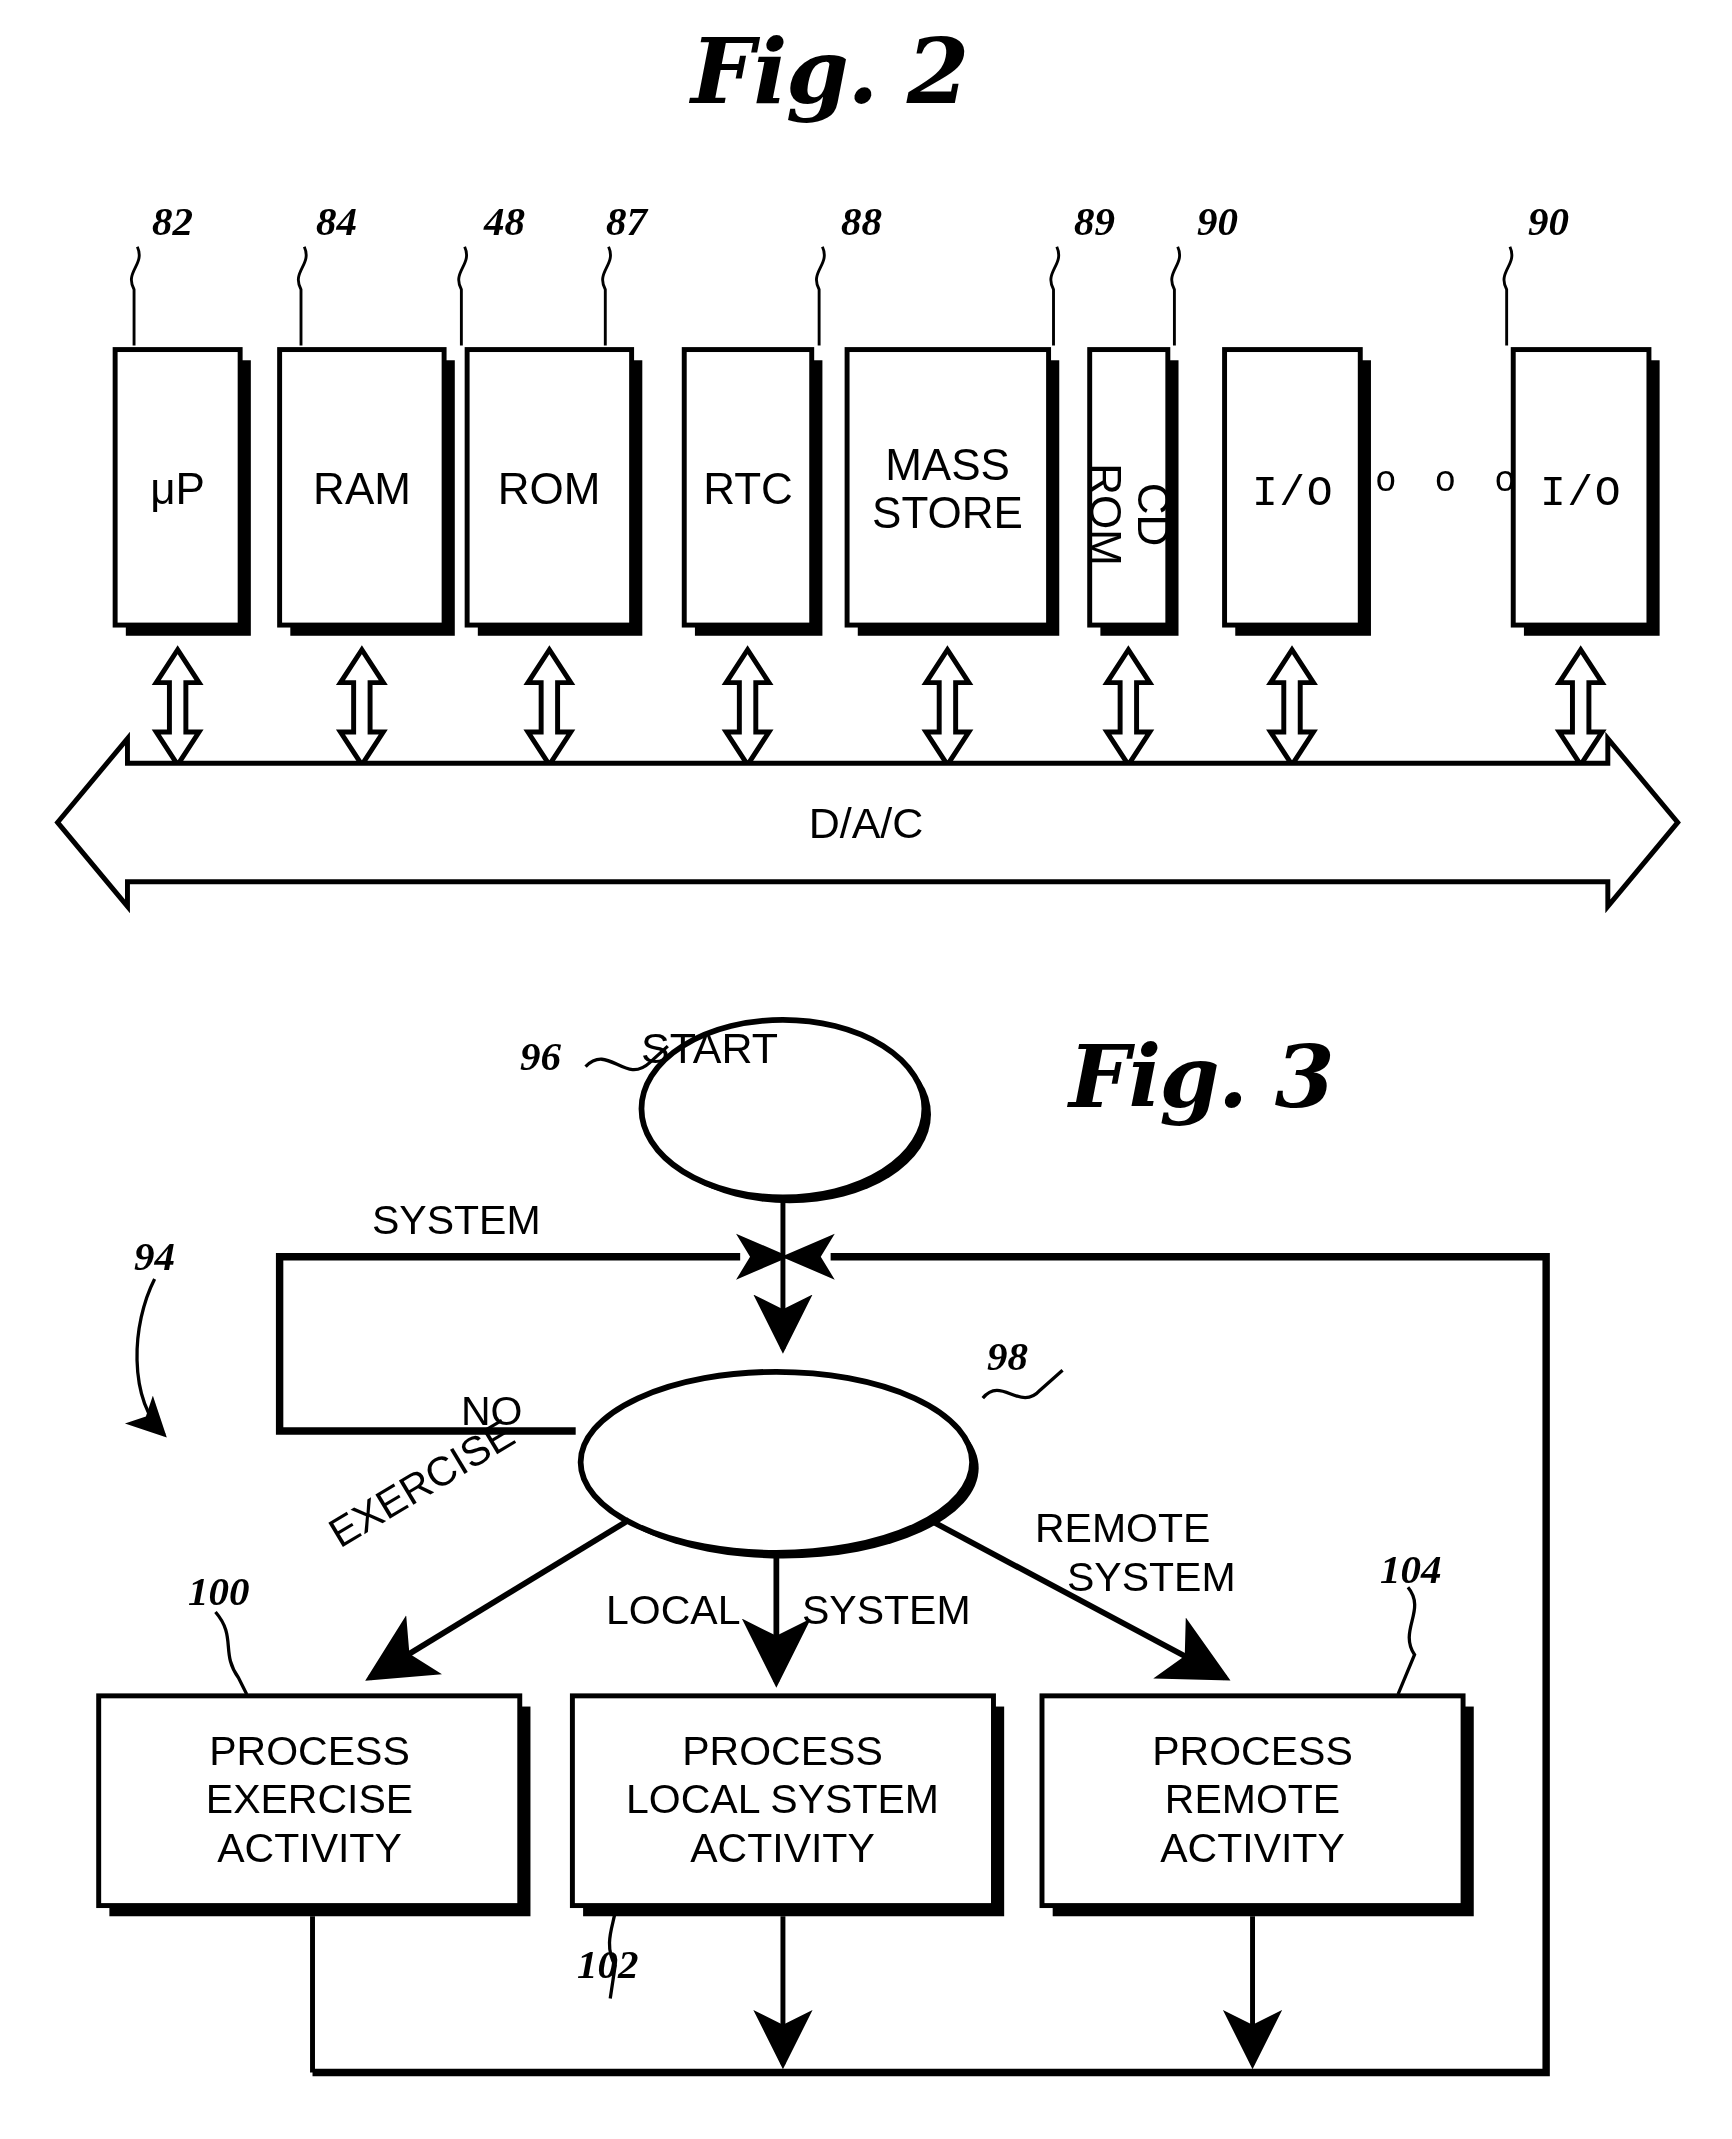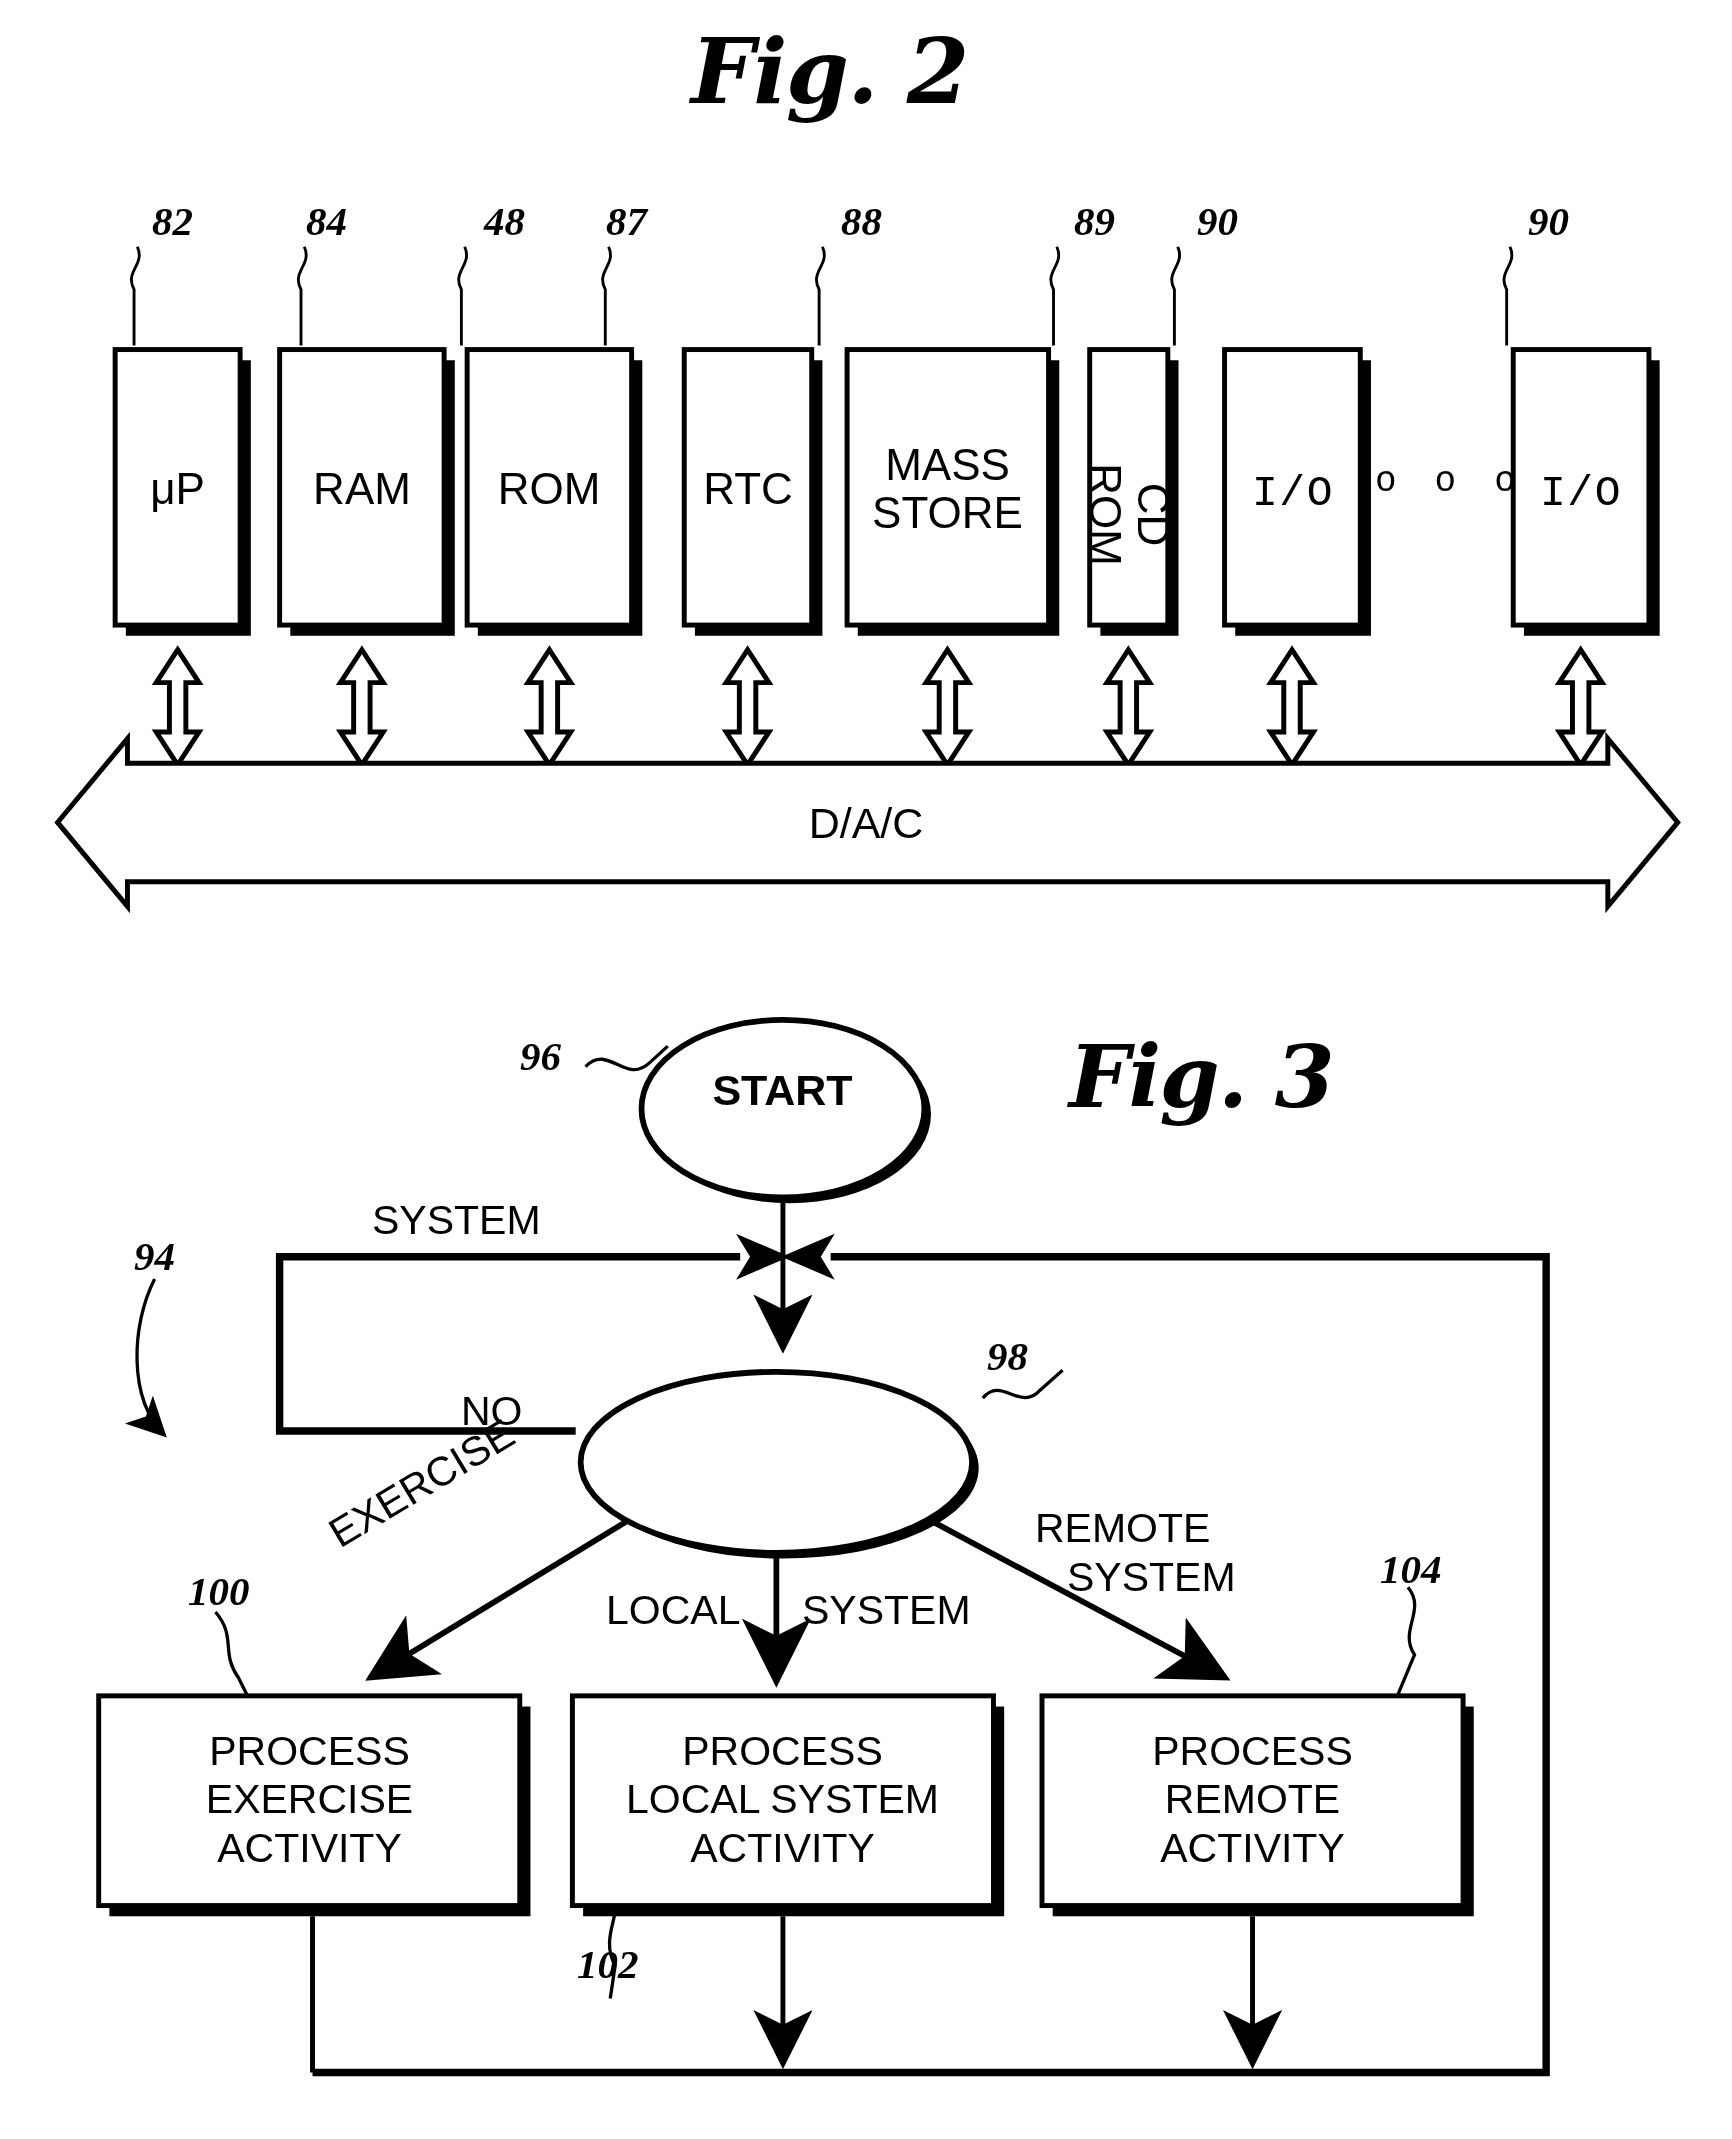--- a/index.html
+++ b/index.html
@@ -113,21 +113,21 @@
       <path d="M1152,790 L1126,830 L1142,830 L1142,890 L1126,890 L1152,930 L1178,890 L1162,890 L1162,830 L1178,830 Z"></path>
       <path d="M1372,790 L1346,830 L1362,830 L1362,890 L1346,890 L1372,930 L1398,890 L1382,890 L1382,830 L1398,830 Z"></path>
       <path d="M1571,790 L1545,830 L1561,830 L1561,890 L1545,890 L1571,930 L1597,890 L1581,890 L1581,830 L1597,830 Z"></path>
       <path d="M1922,790 L1896,830 L1912,830 L1912,890 L1896,890 L1922,930 L1948,890 L1932,890 L1932,830 L1948,830 Z"></path>
     </g>
 
     <path fill="#fff" stroke="#000" stroke-width="6" d="M155,928 L155,898 L70,1000 L155,1102 L155,1072 L1955,1072 L1955,1102 L2040,1000 L1955,898 L1955,928 Z"></path>
   </svg>
 
   <div class="txt refnum" style="left:152px;top:197px;">82</div>
-  <div class="txt refnum" style="left:306px;top:197px;">84</div>
+  <div class="txt refnum" style="left:316px;top:197px;">84</div>
   <div class="txt refnum" style="left:484px;top:197px;">48</div>
   <div class="txt refnum" style="left:606px;top:197px;">87</div>
   <div class="txt refnum" style="left:841px;top:197px;">88</div>
   <div class="txt refnum" style="left:1074px;top:197px;">89</div>
   <div class="txt refnum" style="left:1197px;top:197px;">90</div>
   <div class="txt refnum" style="left:1528px;top:197px;">90</div>
 
   <div class="txt blocklabel" style="left:115px;top:465px;width:125px;">μP</div>
   <div class="txt blocklabel" style="left:280px;top:465px;width:164px;">RAM</div>
   <div class="txt blocklabel" style="left:467px;top:465px;width:164px;">ROM</div>
@@ -197,21 +197,21 @@
     <line x1="1523" y1="2330" x2="1523" y2="2510" stroke="#000" stroke-width="6" marker-end="url(#solidArrow)"></line>
   </svg>
 
   <div class="txt refnum" style="left:520px;top:1032px;">96</div>
   <div class="txt refnum" style="left:987px;top:1332px;">98</div>
   <div class="txt refnum" style="left:134px;top:1232px;">94</div>
   <div class="txt refnum" style="left:188px;top:1567px;">100</div>
   <div class="txt refnum" style="left:577px;top:1940px;">102</div>
   <div class="txt refnum" style="left:1380px;top:1545px;">104</div>
 
-  <div class="txt nodelabel" style="left:641px;top:1066px;width:283px;text-align:center;font-weight:bold;">START</div>
+  <div class="txt nodelabel" style="left:641px;top:1024px;width:283px;">START</div>
 
   <div class="txt flowlabel" style="left:372px;top:1197px;">SYSTEM</div>
   <div class="txt flowlabel" style="left:461px;top:1388px;">NO</div>
   <div class="txt flowlabel" style="left:321px;top:1517px;transform:rotate(-31deg);transform-origin:left top;">EXERCISE</div>
   <div class="txt flowlabel" style="left:606px;top:1587px;">LOCAL</div>
   <div class="txt flowlabel" style="left:802px;top:1587px;">SYSTEM</div>
   <div class="txt flowlabel" style="left:1035px;top:1505px;">REMOTE</div>
   <div class="txt flowlabel" style="left:1067px;top:1554px;">SYSTEM</div>
 
   <div class="txt procbox-text" style="left:99px;top:1727px;width:421px;">PROCESS<br>EXERCISE<br>ACTIVITY</div>

